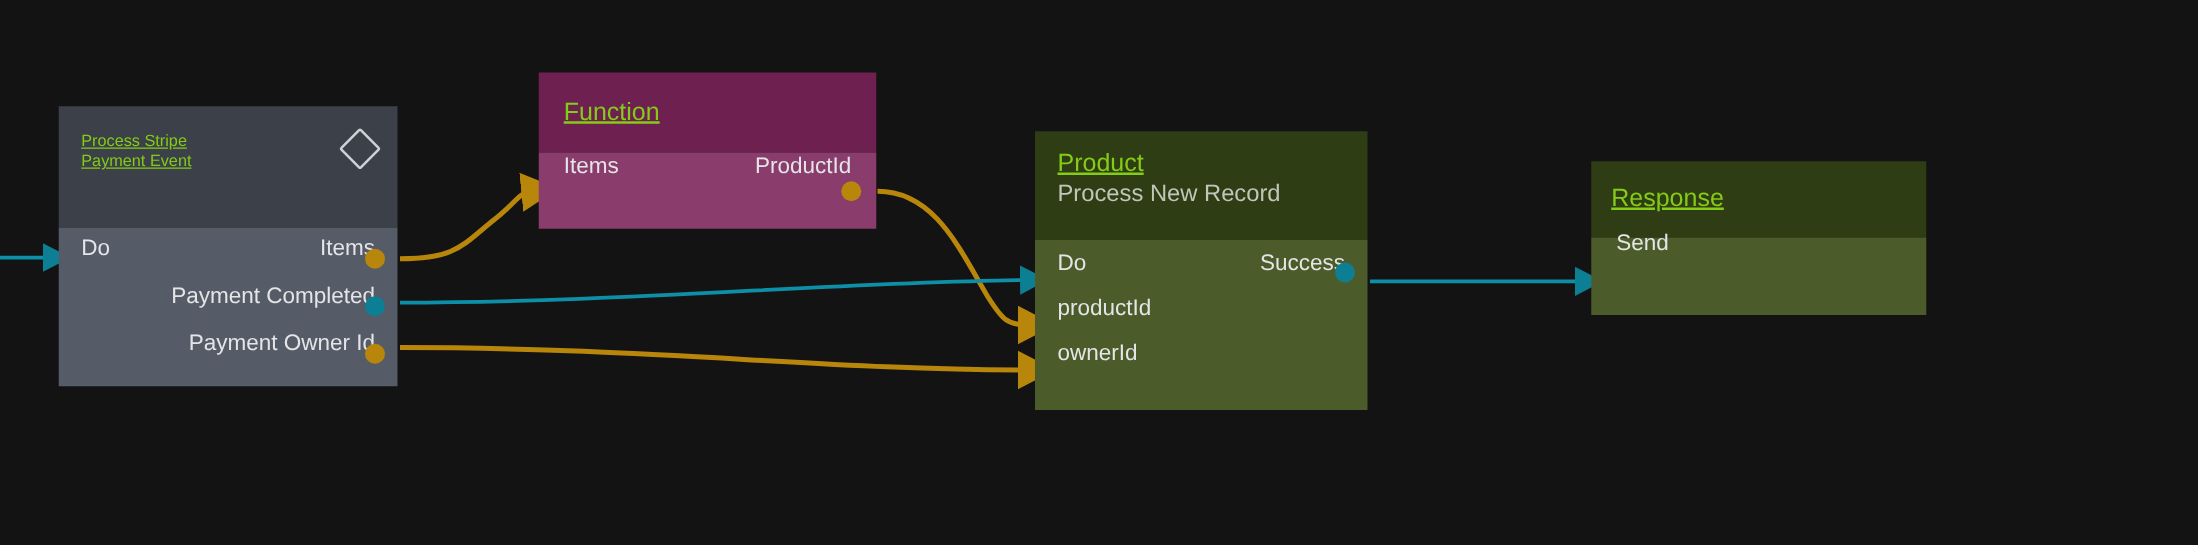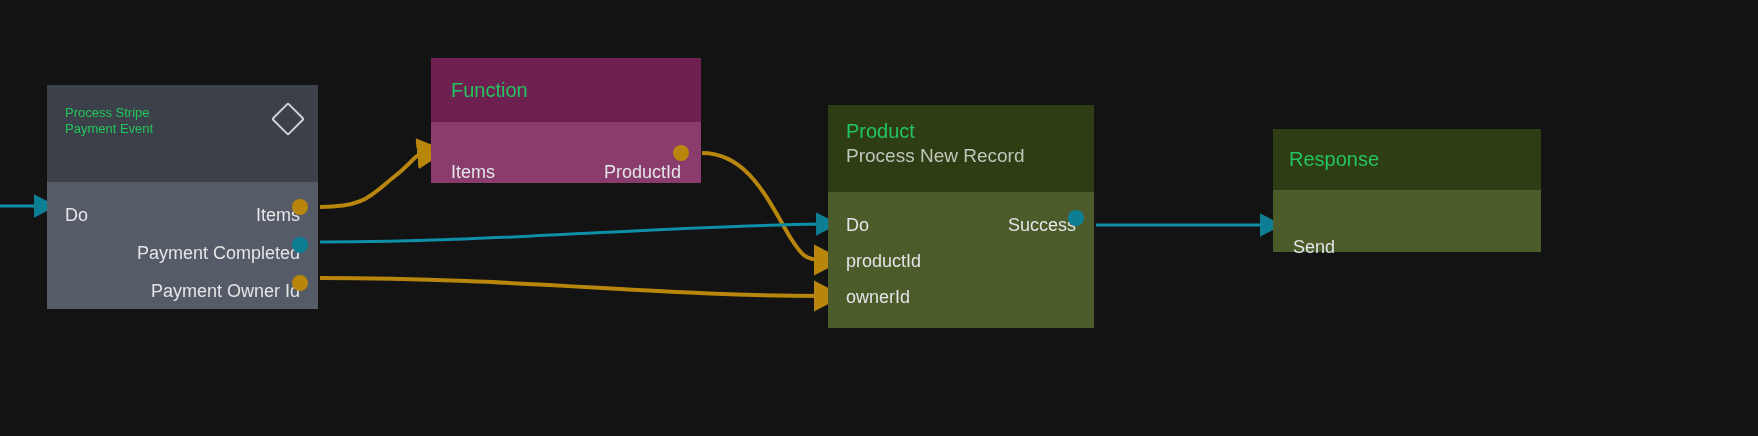--- a/index.html
+++ b/index.html
@@ -36,32 +36,33 @@
   }
   .node-header {
     box-sizing: border-box;
     position: relative;
   }
   .node-body {
     box-sizing: border-box;
     position: relative;
   }
   .title {
-    color: #22c55e;
+    color: #84cc16;
     line-height: 1.25;
     white-space: pre-line;
+    text-decoration: underline;
   }
   .subtitle {
     color: #bfc6ba;
     line-height: 1.25;
   }
   .row {
     position: relative;
     display: flex;
-    align-items: flex-end;
+    align-items: flex-start;
     box-sizing: border-box;
     gap: 32px;
   }
   .row .pin-left {
     color: #e3e5e7;
     text-align: left;
     flex: 0 0 auto;
   }
   .row .pin-right {
     color: #e3e5e7;

